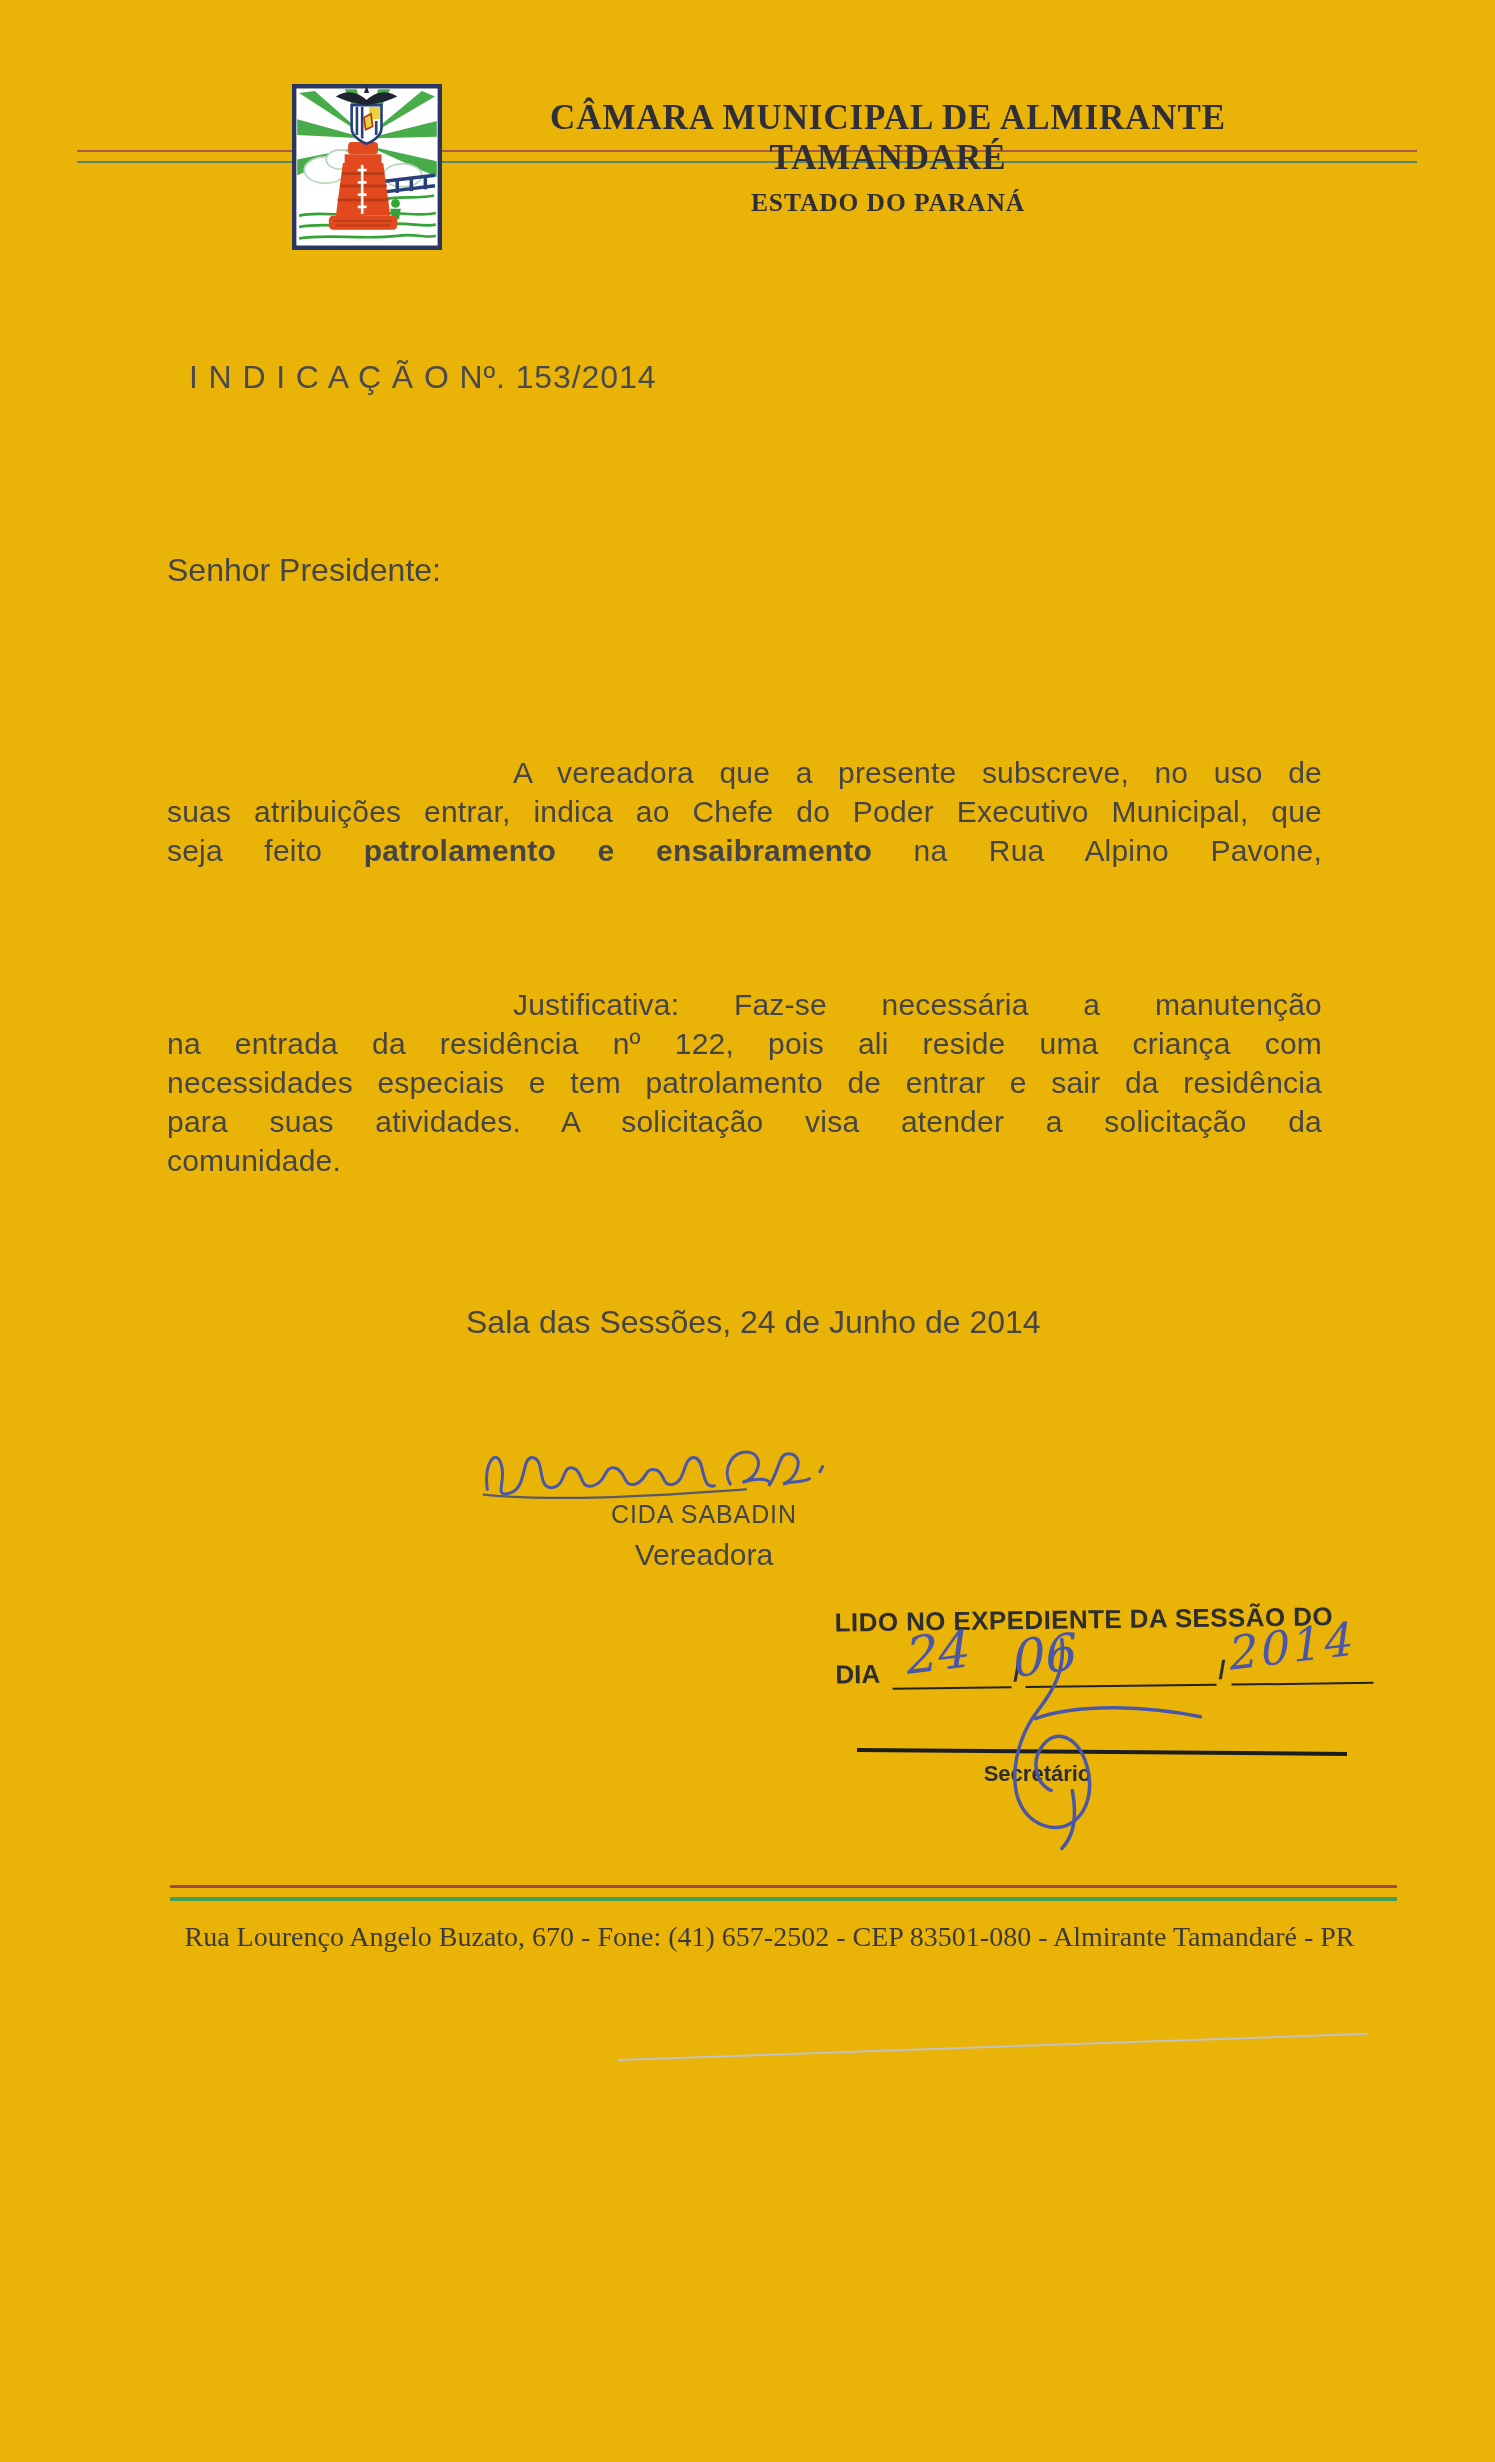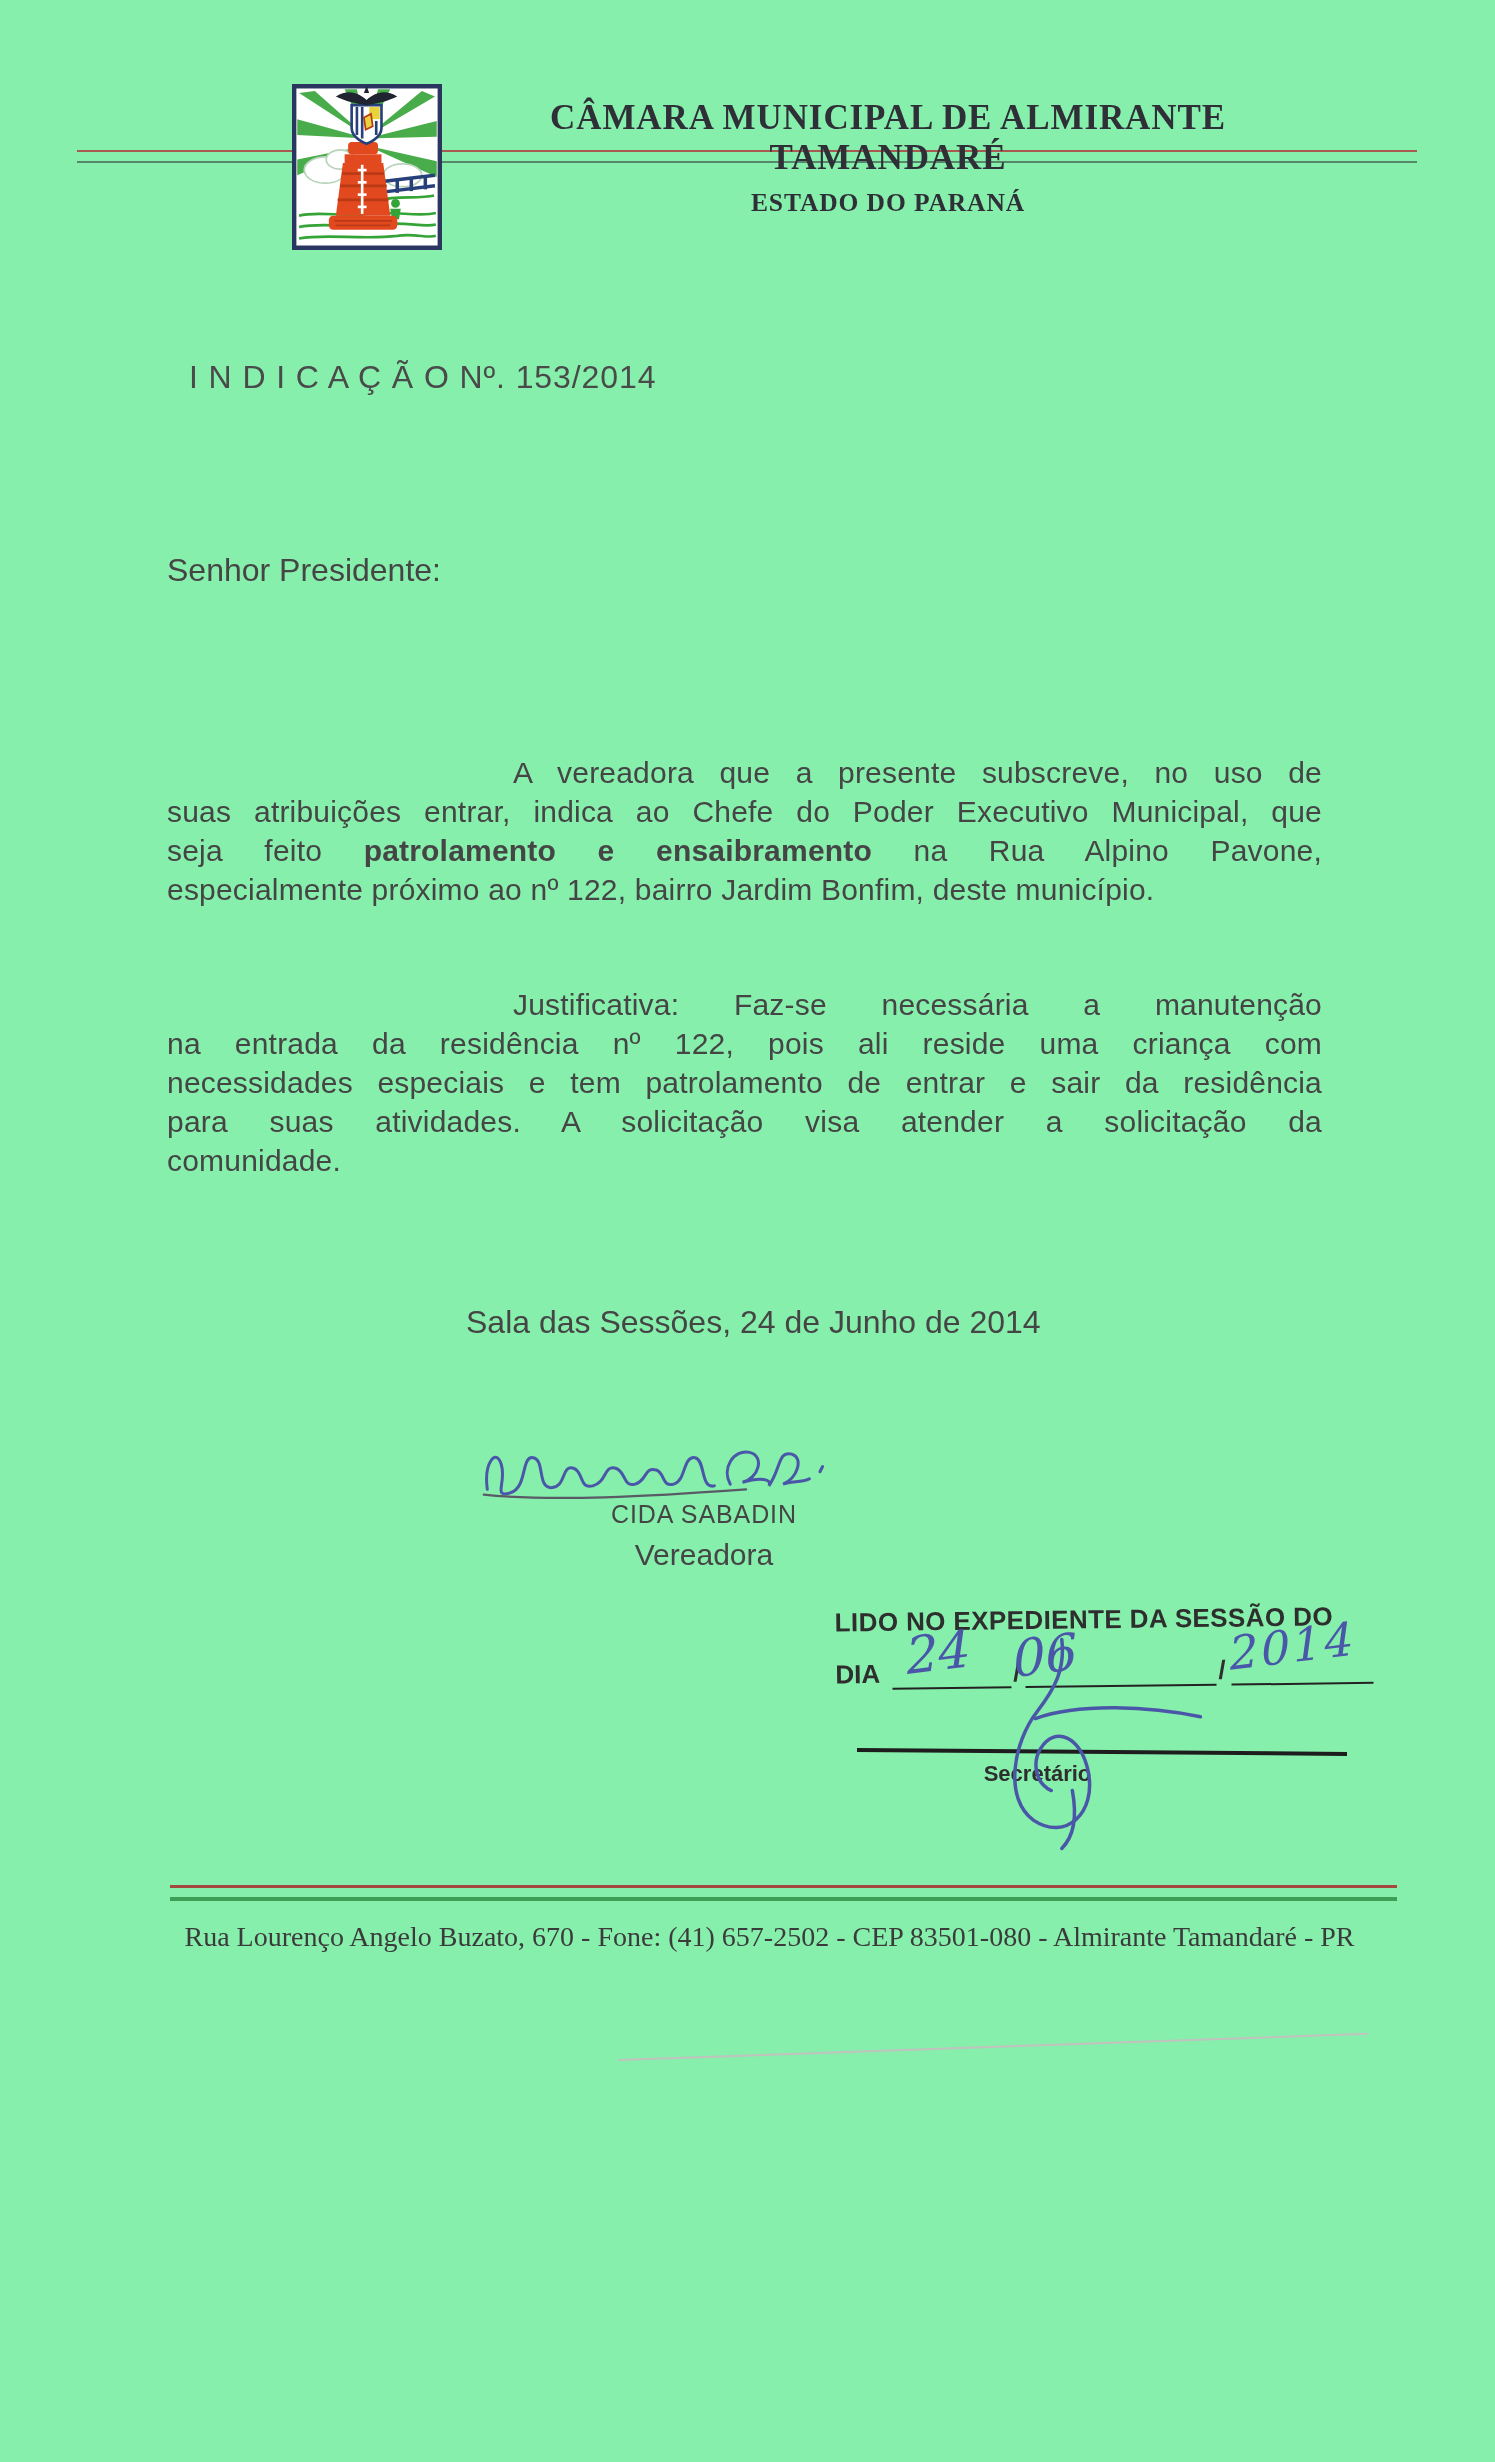--- a/index.html
+++ b/index.html
@@ -1,18 +1,18 @@
 <!DOCTYPE html>
 <html style="font-size:14px"><head>
 <meta charset="utf-8">
 <style>
   html,body{margin:0;padding:0;background:#e9e9e7;}
   .canvas{
     position:relative;width:1495px;height:2462px;margin:0 auto;
-    background:#86efac;overflow:hidden;
+    background:#eab308;overflow:hidden;
     font-family:"Liberation Sans",sans-serif;color:#454545;
   }
   
   .hdr-rule{position:absolute;left:77px;width:1340px;height:1.8px;}
   .hdr-rule.red{top:150px;background:#a85a50;}
   .hdr-rule.green{top:161px;background:#57876b;}
   .logo-box{position:absolute;left:292px;top:84px;width:150px;height:166px;background:#fff;}
   .hdr-text{position:absolute;left:444px;top:0;width:888px;text-align:center;
     font-family:"Liberation Serif",serif;font-weight:bold;color:#2f2f38;}
   .org-title{position:absolute;left:0;top:98px;width:100%;font-size:35px;letter-spacing:0.9px;}
@@ -152,21 +152,20 @@
   </div>
 
   <div class="doc-title">I N D I C A Ç Ã O Nº. 153/2014</div>
 
   <div class="salutation">Senhor Presidente:</div>
 
   <div class="para p1">
     <div class="jl first">A vereadora que a presente subscreve, no uso de</div>
     <div class="jl">suas atribuições entrar, indica ao Chefe do Poder Executivo Municipal, que</div>
     <div class="jl"><span>seja feito </span><span class="bold">patrolamento e ensaibramento</span><span> na Rua Alpino Pavone,</span></div>
-    <div class="jl last">especialmente próximo ao nº 122, bairro Jardim Bonfim, deste município.</div>
   </div>
 
   <div class="para p2">
     <div class="jl first">Justificativa: Faz-se necessária a manutenção</div>
     <div class="jl">na entrada da residência nº 122, pois ali reside uma criança com</div>
     <div class="jl">necessidades especiais e tem patrolamento de entrar e sair da residência</div>
     <div class="jl">para suas atividades. A solicitação visa atender a solicitação da</div>
     <div class="jl last">comunidade.</div>
   </div>
 

